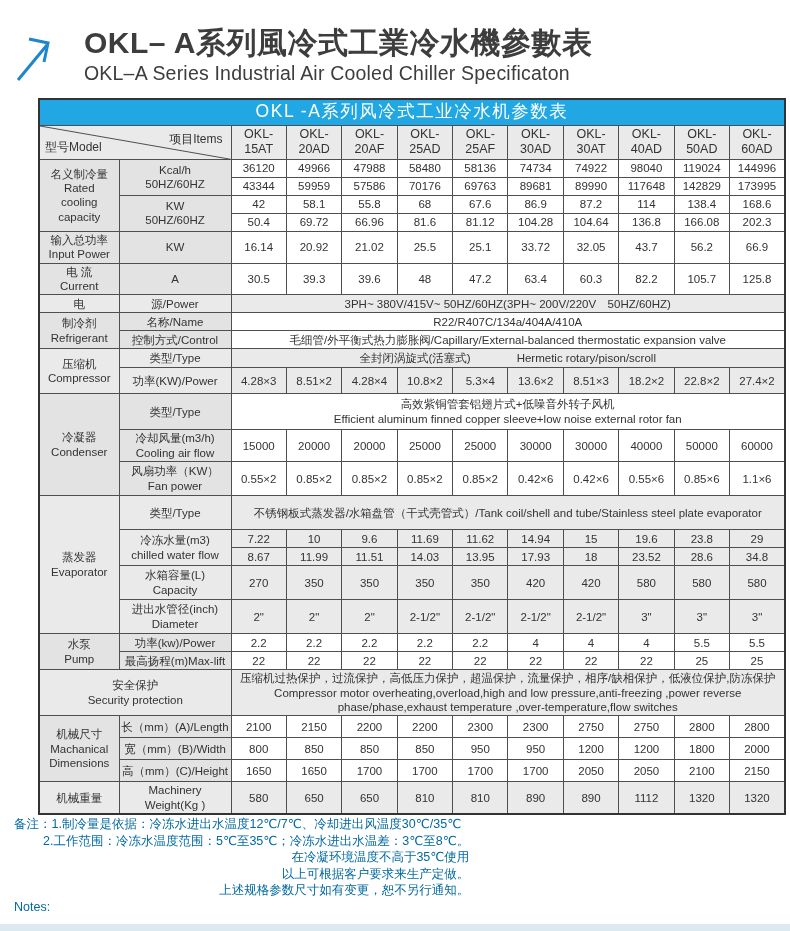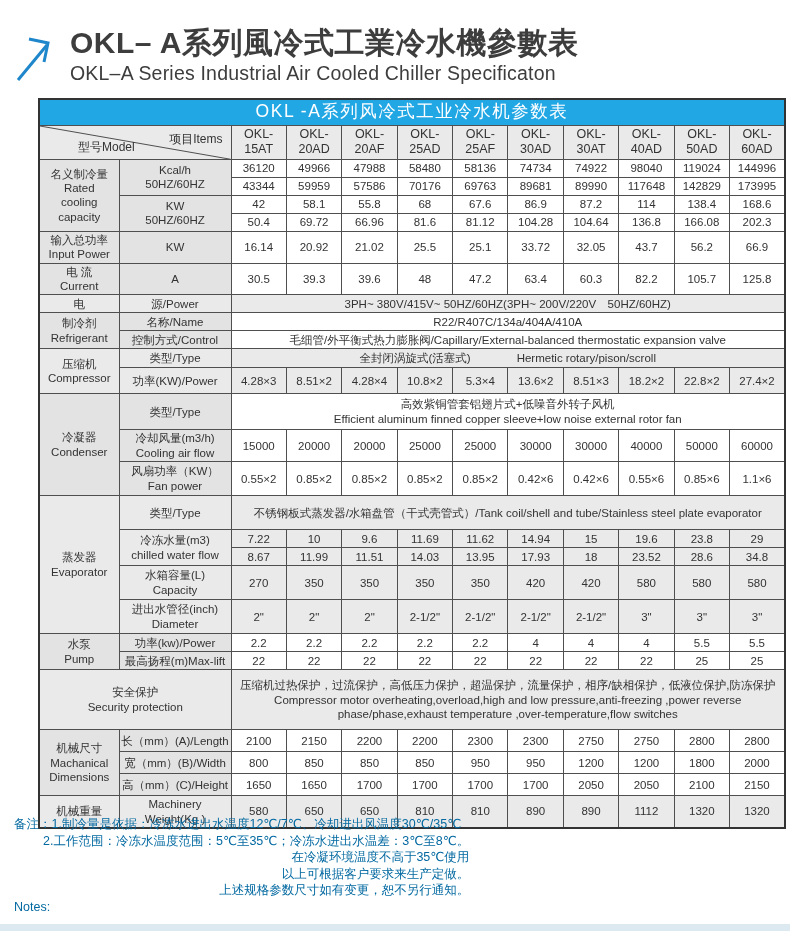--- a/index.html
+++ b/index.html
@@ -3,41 +3,41 @@
 <meta charset="utf-8">
 <style>
   * { box-sizing: border-box; }
   html,body { margin:0; padding:0; }
   body {
     width:790px; height:931px; position:relative; overflow:hidden;
     background:#ffffff; color:#333;
     font-family:"Liberation Sans", "DejaVu Sans", sans-serif;
   }
   
-  .page-header { position:absolute; left:14px; top:26px; display:flex; align-items:flex-start; }
+  .page-header { position:absolute; left:14px; top:26px; display:flex; align-items:flex-start;gap:14px; }
   .arrow-wrap { width:48px; height:52px; margin-top:6px; }
   .titles { margin-left:8px; }
   .title-zh { font-size:30px; font-weight:bold; color:#3d3d3d; letter-spacing:.5px; line-height:1.1; }
   .title-en { font-size:19.5px; color:#3d3d3d; margin-top:3px; letter-spacing:.2px; }
   
   table.spec { position:absolute; left:38px; top:98px; width:746px;
     border-collapse:collapse; table-layout:fixed; border:2px solid #333; }
   .spec td { border:1px solid #4f4f4f; text-align:center; vertical-align:middle;
     font-size:11.5px; line-height:1.25; padding:1px 1px; background:#fff; color:#333; }
   .spec td.caption { background:#22a7e5; color:#fff; font-size:17.5px; letter-spacing:1.5px;
     height:26px; border-bottom:1px solid #4f4f4f; }
   .spec tr.shade td { background:#eaeaea; }
   .spec td.lbl { background:#e3e3e3; }
   .spec td.model { font-size:12.5px; }
   .h18{height:18px} .h19{height:19px} .h22{height:22px} .h26{height:26px}
   .h30{height:30px} .h31{height:31px} .h32{height:32px} .h34{height:34px}
-  .h36{height:36px} .h50{height:60px}
+  .h36{height:36px} .h50{height:46px}
   .corner { position:relative; padding:0; }
   .corner svg { position:absolute; left:0; top:0; width:100%; height:100%; }
-  .corner .c-model { position:absolute; left:5px; bottom:4px; font-size:12px;margin-left:33px; }
+  .corner .c-model { position:absolute; left:5px; bottom:4px; font-size:12px; }
   .corner .c-items { position:absolute; right:8px; top:6px; font-size:12px; }
   .gap { margin-left:46px; }
   .ta-l { text-align:left; padding-left:3px;margin-top:24px; }
   
   .notes { position:absolute; left:14px; top:816px; font-size:12.5px;
     line-height:16.5px; color:#0369a1; }
   .note.in1 { padding-left:29px; }
   .note.in2 { padding-left:34px;text-align:right; }
   
   .bottom-strip { position:absolute; left:0; bottom:0; width:790px; height:7px; background:#dde9f1; }

